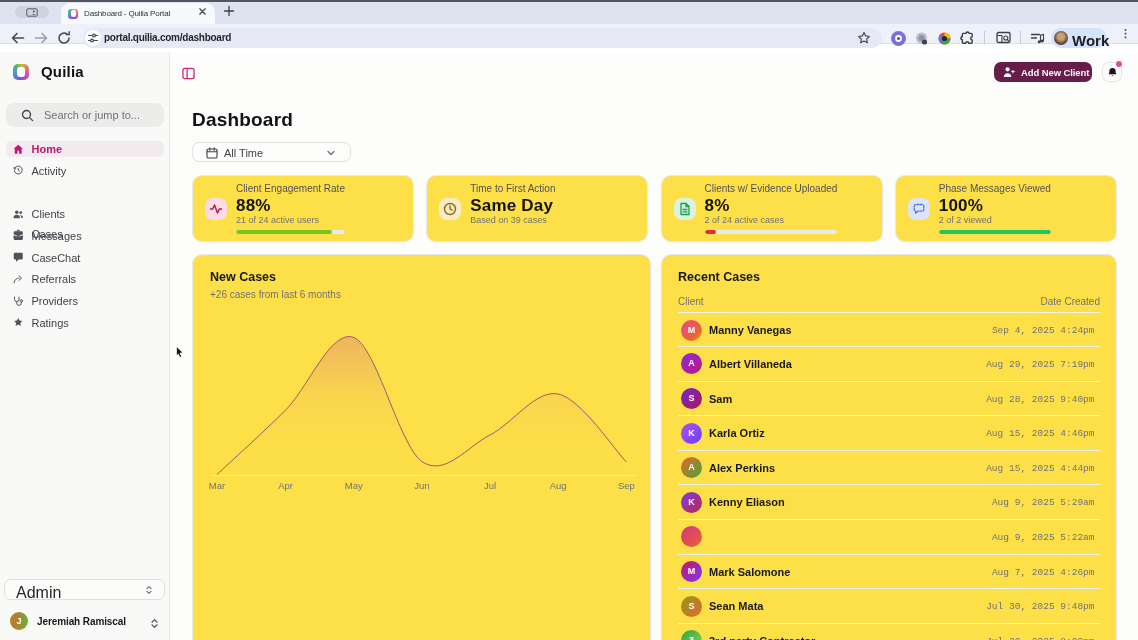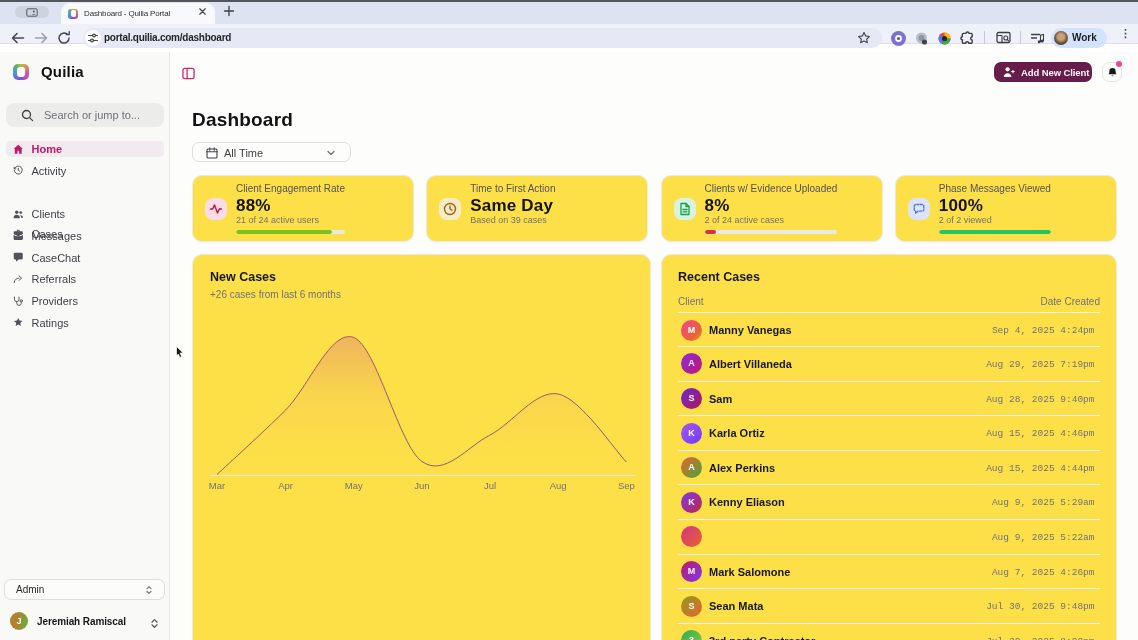--- a/index.html
+++ b/index.html
@@ -18,40 +18,40 @@
 #toolbar{position:absolute;left:0;top:24px;width:1138px;height:20px;background:#eef0fa;border-bottom:1px solid #dcdfeb;}
 .tbtn{position:absolute;top:5px;width:18px;height:18px;color:#45484e;}
 .tbtn svg{width:18px;height:18px;}
 #omni{position:absolute;left:83px;top:4px;width:799px;height:20px;background:#e6e9f5;border-radius:10px;}
 #omni .site{position:absolute;left:2px;top:2px;width:16px;height:16px;background:#fdfdfe;border-radius:8px;display:flex;align-items:center;justify-content:center;}
 #omni .url{position:absolute;left:21px;top:4px;font-size:10px;font-weight:bold;color:#24262b;letter-spacing:-0.25px;}
 #omni .star{position:absolute;right:11px;top:3px;width:14px;height:14px;color:#45484e;}
 .ext{position:absolute;top:7px;}
 #profile{position:absolute;left:1051px;top:4px;width:56px;height:20px;background:#d3e3fc;border-radius:10px;}
 #profile .pav{position:absolute;left:3px;top:3px;width:14px;height:14px;border-radius:50%;background:radial-gradient(circle at 50% 42%,#c9a078 0 30%,#7a5a3e 55%,#33281f 85%);}
-#profile .pname{position:absolute;left:21px;top:4px;font-size:10px;font-weight:bold;color:#1c1e21;}
+#profile .pname{position:absolute;left:21px;top:4px;font-size:15px;font-weight:bold;color:#1c1e21;}
 #dots{position:absolute;left:1120px;top:7px;width:4px;height:14px;color:#45484e;font-size:11px;line-height:4.5px;letter-spacing:0;text-align:center;font-weight:bold;}
 .vsep{position:absolute;top:7px;width:1px;height:13px;background:#c6c9d6;}
 
 #page{position:absolute;left:0;top:52px;width:1138px;height:588px;background:#fdfdfc;}
 #sidebar{position:absolute;left:0;top:0;width:170px;height:588px;background:#f9f9f8;border-right:1px solid #e7e7e5;}
 #slogo{position:absolute;left:13px;top:12px;width:16px;height:16px;border-radius:5px;background:conic-gradient(#c3bd3c,#e0559d 28%,#7a52d6 52%,#4a9de0 75%,#58b45e 90%,#c3bd3c);position:absolute;}
 #slogo:after{content:"";position:absolute;left:4px;top:3px;width:8px;height:10px;background:#fff;border-radius:3px;}
 #sname{position:absolute;left:41px;top:11px;font-size:15px;font-weight:bold;color:#111113;letter-spacing:.2px;}
 #search{position:absolute;left:6px;top:51px;width:158px;height:24px;background:#ececea;border-radius:8px;}
 #search svg{position:absolute;left:15px;top:5.5px;width:13px;height:13px;color:#3f3f46;}
 #search span{position:absolute;left:38px;top:6px;font-size:11px;color:#71717a;}
 .nav{position:absolute;left:6px;width:158px;height:16px;border-radius:5px;display:flex;align-items:center;}
 .nav svg{width:10.5px;height:10.5px;margin-left:7px;flex:none;color:#52525b;}
 .nav span{margin-left:8px;font-size:11px;color:#3f3f46;}
 .nav.active{background:#f1eaee;}
 .nav.active svg{color:#c2186b;}
 .nav.active span{color:#c2186b;font-weight:bold;}
 #adminsel{position:absolute;left:4px;top:527px;width:161px;height:21px;background:#fcfcfb;border:1px solid #dededc;border-radius:7px;}
-#adminsel span{position:absolute;left:11px;top:4px;font-size:10px;color:#27272a;}
+#adminsel span{position:absolute;left:11px;top:4px;font-size:16px;color:#27272a;}
 #adminsel svg{position:absolute;right:9px;top:4px;width:12px;height:12px;color:#71717a;}
 #uavatar{position:absolute;left:10px;top:560px;width:18px;height:18px;border-radius:50%;background:linear-gradient(100deg,#b3802d 15%,#b3802d 40%,#6faa38 85%);color:#fff;font-size:9px;font-weight:bold;text-align:center;line-height:18px;}
 #uname{position:absolute;left:37px;top:563.5px;font-size:10px;font-weight:bold;color:#18181b;letter-spacing:-0.1px;}
 #uchev{position:absolute;left:149px;top:563px;width:11px;height:11px;color:#52525b;}
 
 #main{position:absolute;left:171px;top:0;width:967px;height:588px;}
 #paneltoggle{position:absolute;left:11px;top:14px;width:13px;height:13px;color:#cf2772;}
 #addbtn{position:absolute;left:823px;top:10px;width:98px;height:20px;background:#671d4a;border-radius:7px;color:#fbf6f9;display:flex;align-items:center;}
 #addbtn svg{width:12px;height:12px;margin-left:9px;}
 #addbtn span{font-size:9.5px;font-weight:bold;margin-left:6px;letter-spacing:-0.1px;white-space:nowrap;}

